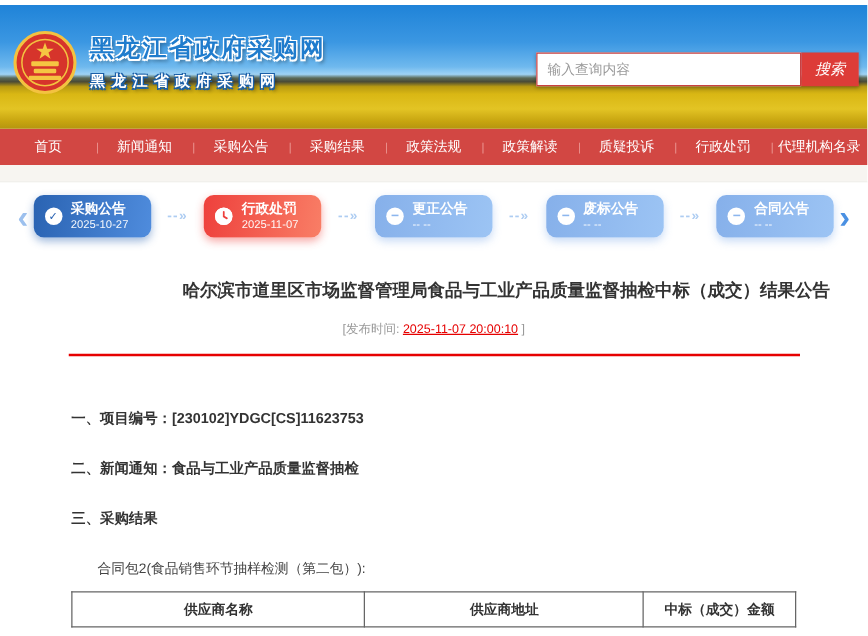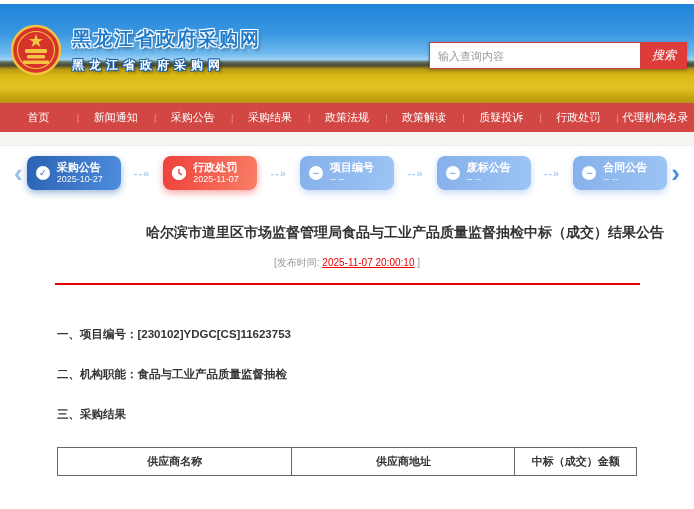--- a/index.html
+++ b/index.html
@@ -137,21 +137,21 @@
         <span class="pill-label">行政处罚</span>
         <span class="pill-date">2025-11-07</span>
       </span>
     </div>
 
     <span class="step-arrow">--»</span>
 
     <div class="pill inactive">
       <span class="pill-icon">−</span>
       <span class="pill-texts">
-        <span class="pill-label">项目编号</span>
+        <span class="pill-label">更正公告</span>
         <span class="pill-date">-- --</span>
       </span>
     </div>
 
     <span class="step-arrow">--»</span>
 
     <div class="pill inactive">
       <span class="pill-icon">−</span>
       <span class="pill-texts">
         <span class="pill-label">废标公告</span>
@@ -176,24 +176,25 @@
     <div class="article-title">哈尔滨市道里区市场监督管理局食品与工业产品质量监督抽检中标（成交）结果公告</div>
     <div class="publish">
       <span>[发布时间:</span>
       <span class="time">2025-11-07 20:00:10</span>
       <span>]</span>
     </div>
     <div class="divider"></div>
 
     <div class="sections">
       <div class="section-line">一、项目编号：[230102]YDGC[CS]11623753</div>
-      <div class="section-line">二、机构职能：食品与工业产品质量监督抽检</div>
+      <div class="section-line">二、新闻通知：食品与工业产品质量监督抽检</div>
       <div class="section-line">三、采购结果</div>
     </div>
 
+    <div class="package-line">合同包2(食品销售环节抽样检测（第二包）):</div>
 
     <table class="result-table">
       <thead>
         <tr>
           <th style="width:40.5%">供应商名称</th>
           <th style="width:38.5%">供应商地址</th>
           <th style="width:21%">中标（成交）金额</th>
         </tr>
       </thead>
 

